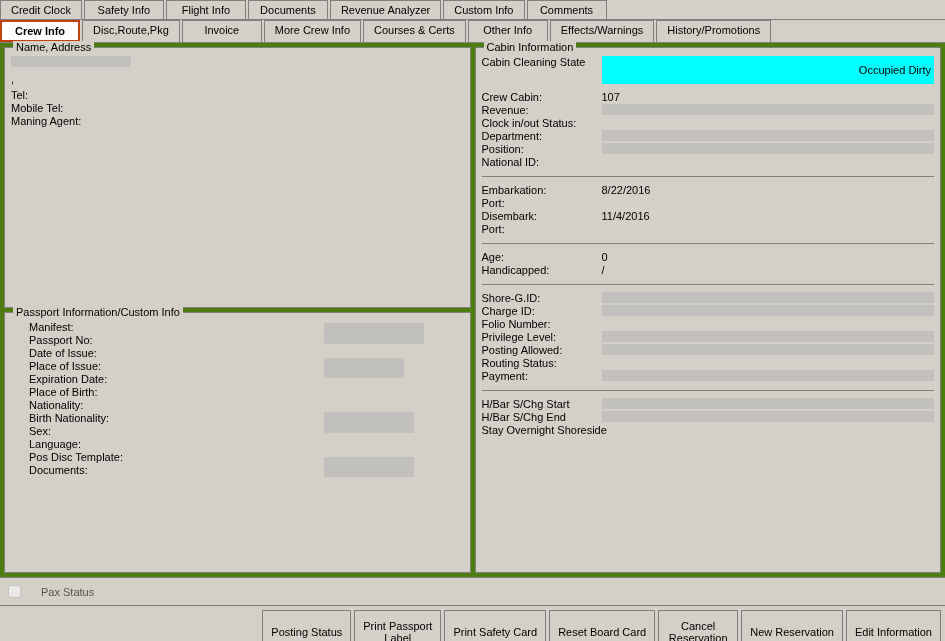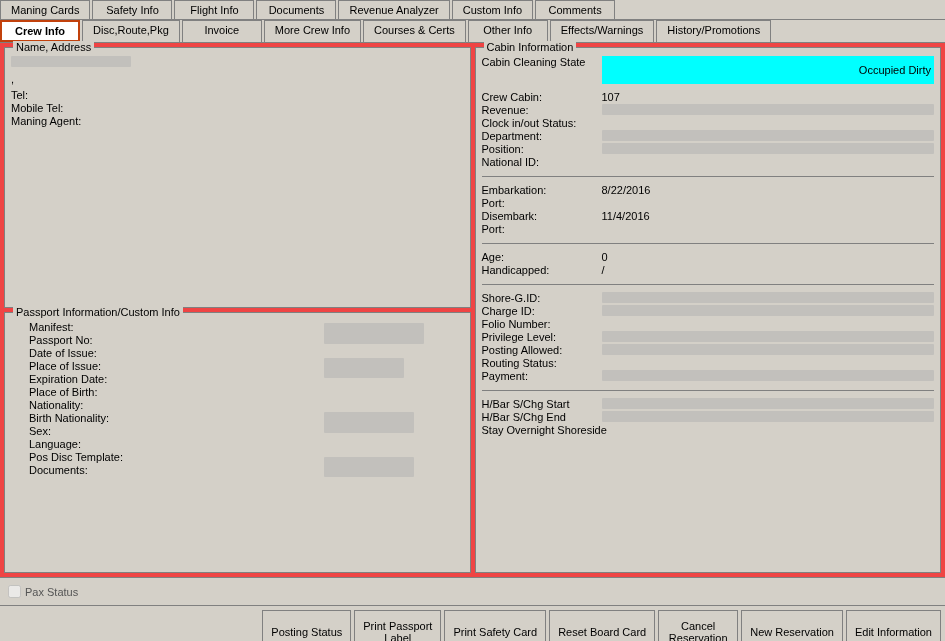--- a/index.html
+++ b/index.html
@@ -34,21 +34,21 @@
 
     .tab.active {
       background: #ffffff;
       border-bottom: 1px solid #ffffff;
       font-weight: bold;
       border: 2px solid #c2410c;
     }
 
     
     .main-content {
-      background: #ef4444;
+      background: #4d7c0f;
       padding: 4px;
       height: calc(641px - 52px - 55px);
       display: flex;
       gap: 4px;
     }
 
     
     .left-panel {
       flex: 1;
       display: flex;
@@ -162,39 +162,39 @@
       text-align: center;
       height: 44px;
       display: flex;
       align-items: center;
       justify-content: center;
     }
 
     .checkbox-label {
       display: flex;
       align-items: center;
-      gap: 4px;
+      gap: 20px;
       color: #555;
       font-size: 11px;
     }
 
     input[type="checkbox"] {
       width: 13px;
       height: 13px;
     }
 
     .cabin-section {
       padding: 3px 0;
     }
   </style>
 </head>
 <body>
 
 <div class="tab-row">
-  <div class="tab">Maning Cards</div>
+  <div class="tab">Credit Clock</div>
   <div class="tab">Safety Info</div>
   <div class="tab">Flight Info</div>
   <div class="tab">Documents</div>
   <div class="tab">Revenue Analyzer</div>
   <div class="tab">Custom Info</div>
   <div class="tab">Comments</div>
 </div>
 
 <div class="tab-row">
   <div class="tab active">Crew Info</div>

